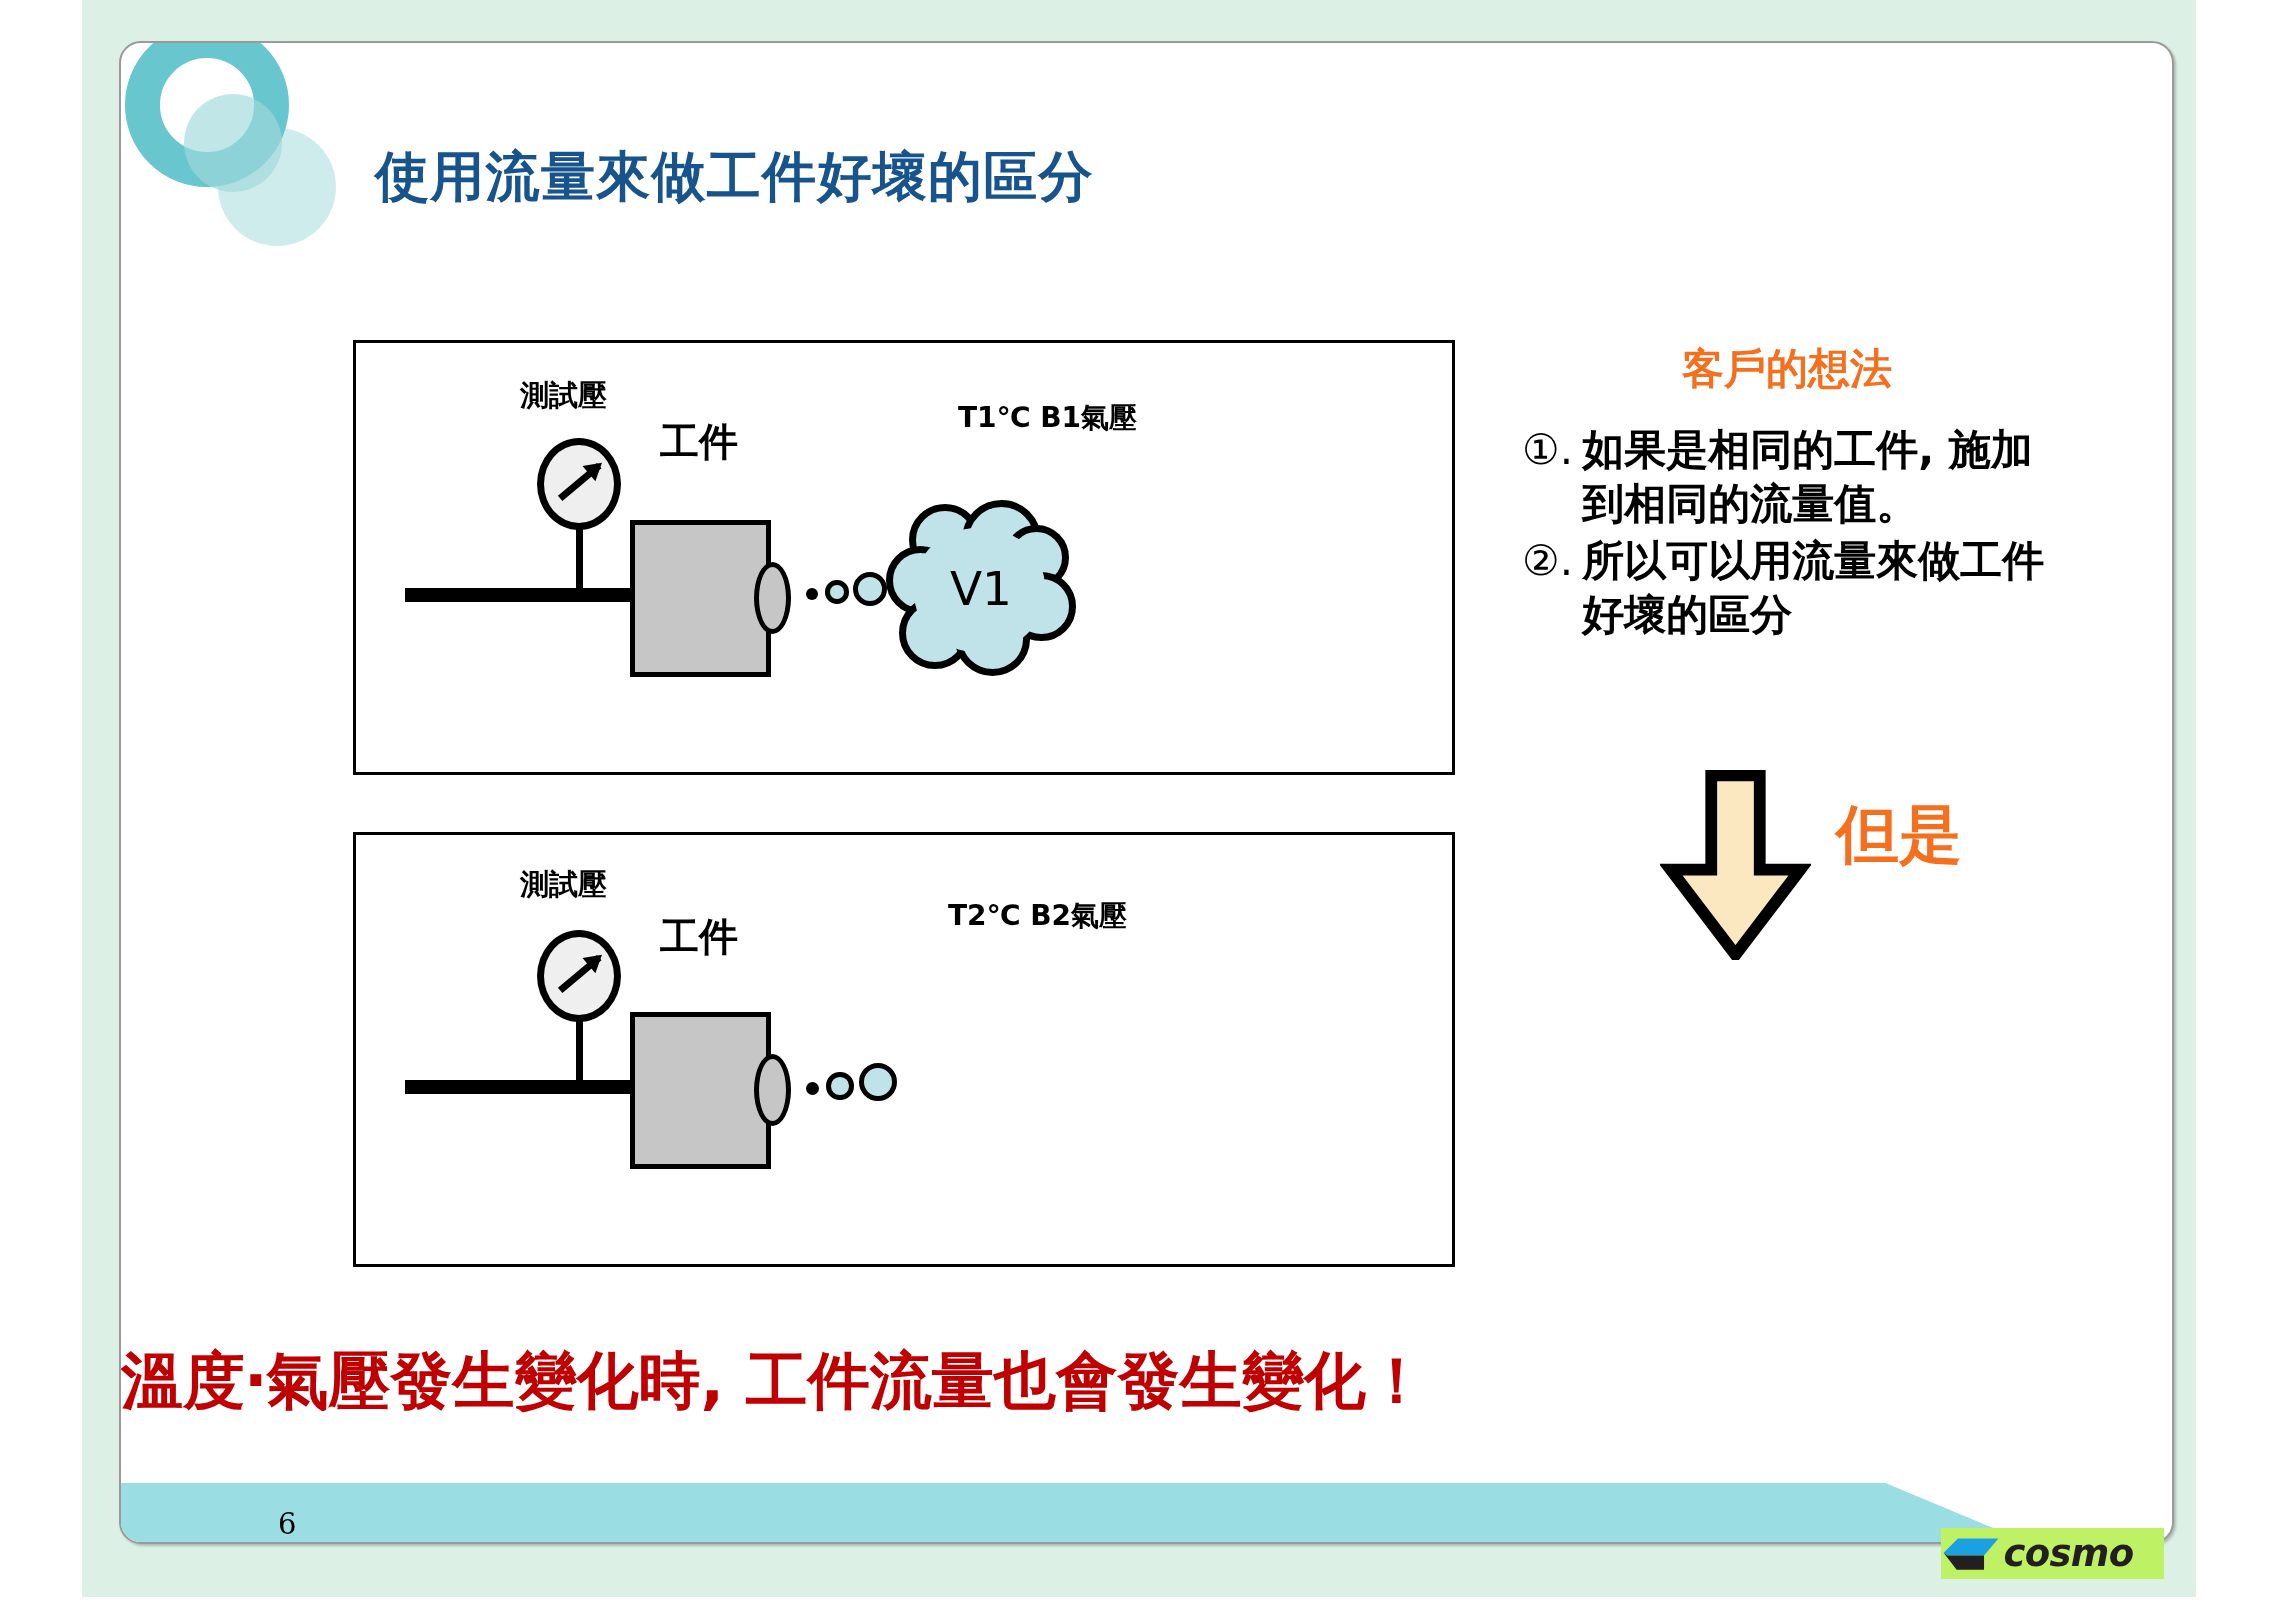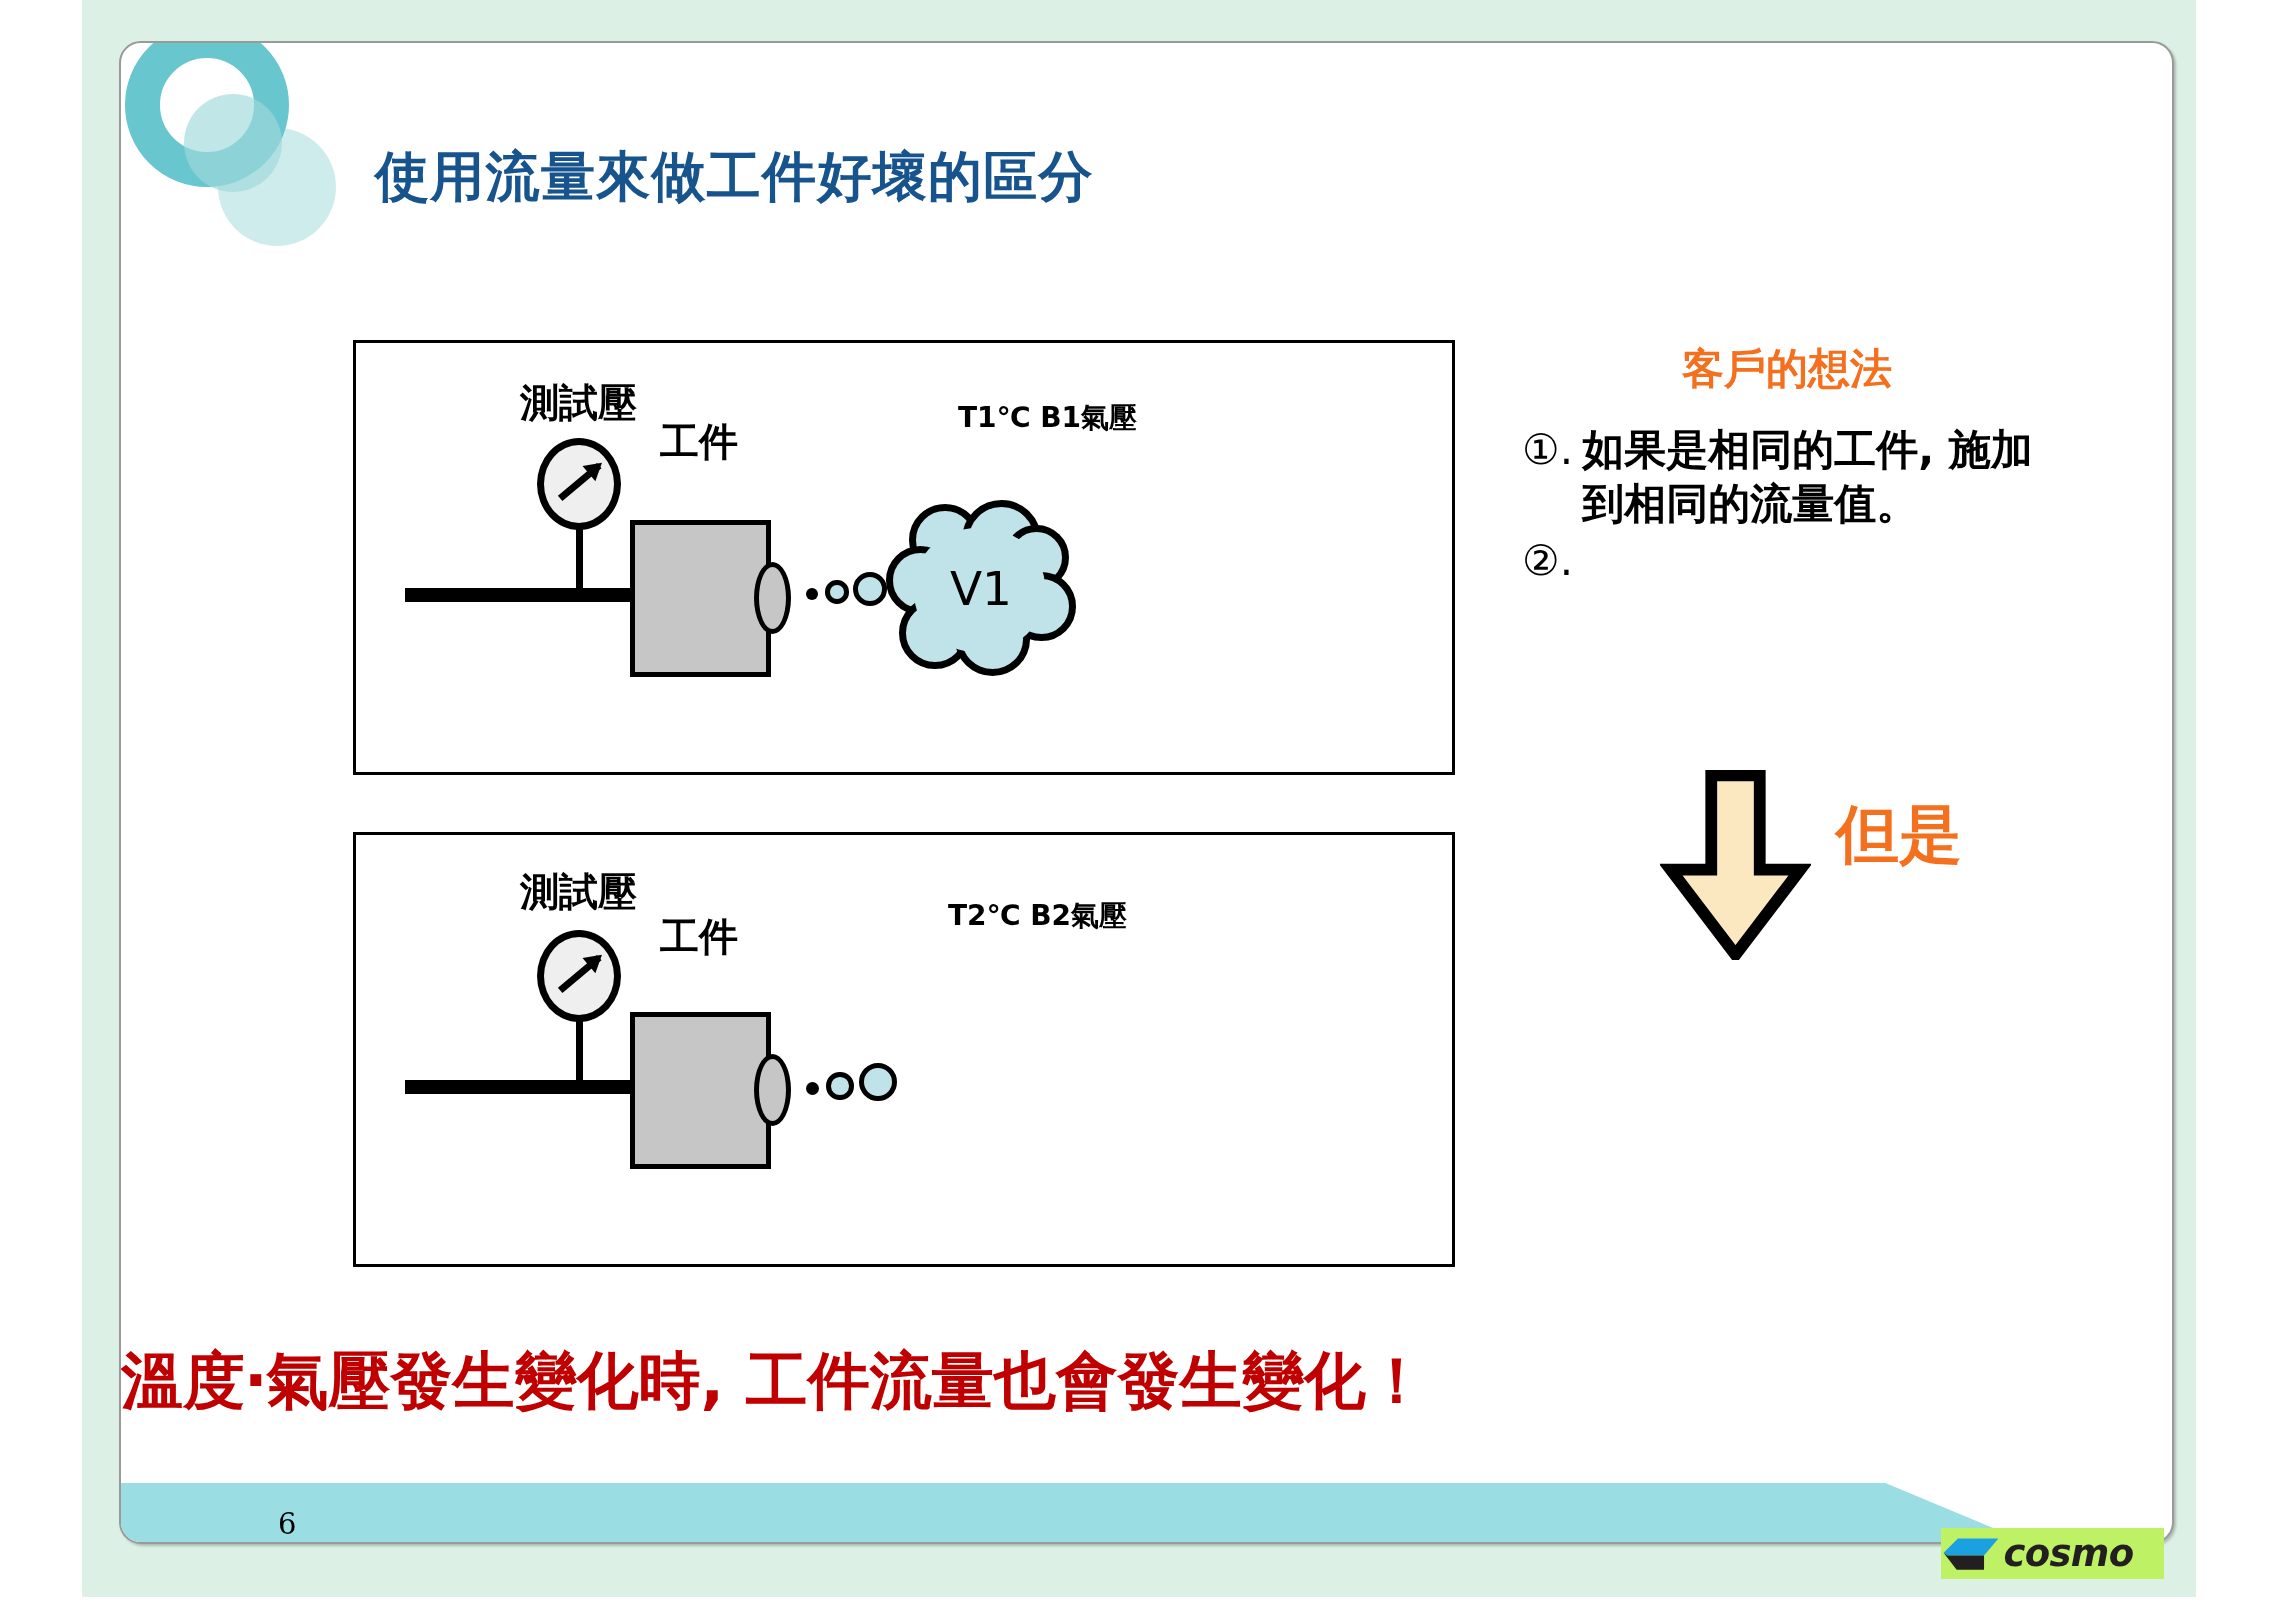--- a/index.html
+++ b/index.html
@@ -44,21 +44,21 @@
     position:absolute;border:3.3px solid #000000;background:#ffffff;
   }
   #box1{left:232px;top:297px;width:1096px;height:429px;}
   #box2{left:232px;top:789px;width:1096px;height:429px;}
 
   .dg{position:absolute;left:0;top:0;width:100%;height:100%;}
 
   
   .lbl{position:absolute;color:#000;font-weight:bold;white-space:nowrap;
        font-family:"DejaVu Sans","Liberation Sans",sans-serif;}
-  .lbl-test{font-size:39px;}
+  .lbl-test{font-size:29px;}
   .lbl-work{font-size:39px;}
   .lbl-cond{font-size:28px;}
 
   
   .gauge-circle{
     position:absolute;width:84px;height:92px;border-radius:50%;
     border:7.2px solid #000;background:#efefef;box-sizing:border-box;
   }
   .gauge-needle{
     position:absolute;width:51px;height:6.5px;background:#000;
@@ -231,20 +231,24 @@
   <div class="num-list">
     <div class="num-item">
       <div class="num-mark">①.</div>
       <div class="num-text">
         <div>如果是相同的工件, 施加</div>
         <div>到相同的流量值。</div>
       </div>
     </div>
     <div class="num-item">
       <div class="num-mark">②.</div>
+      <div class="num-text">
+        <div>所以可以用流量來做工件</div>
+        <div>好壞的區分</div>
+      </div>
     </div>
   </div>
 
   <div class="but-arrow">
     <svg width="151" height="190" viewBox="0 0 230 290">
       <polygon points="78,8 152,8 152,152 214,152 115,282 16,152 78,152" fill="#fbe8c0" stroke="#000000" stroke-width="18" stroke-linejoin="miter"></polygon>
     </svg>
   </div>
   <div class="but-label">但是</div>
 

